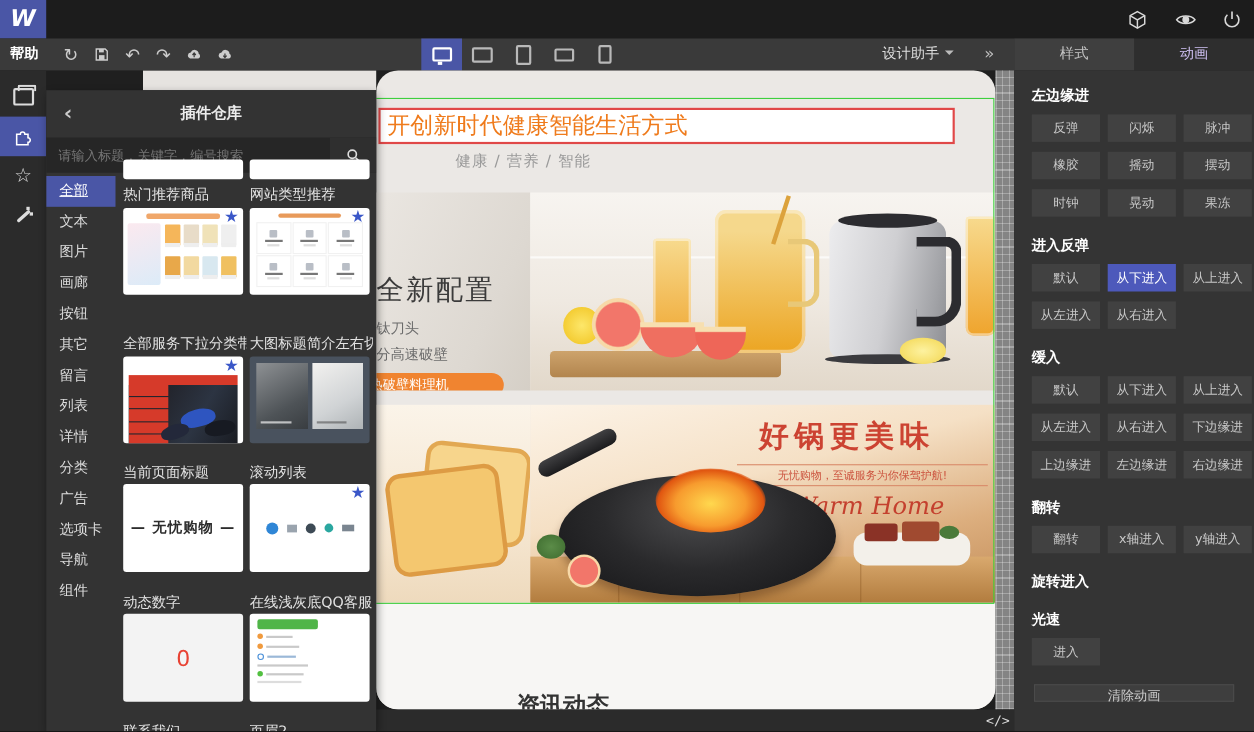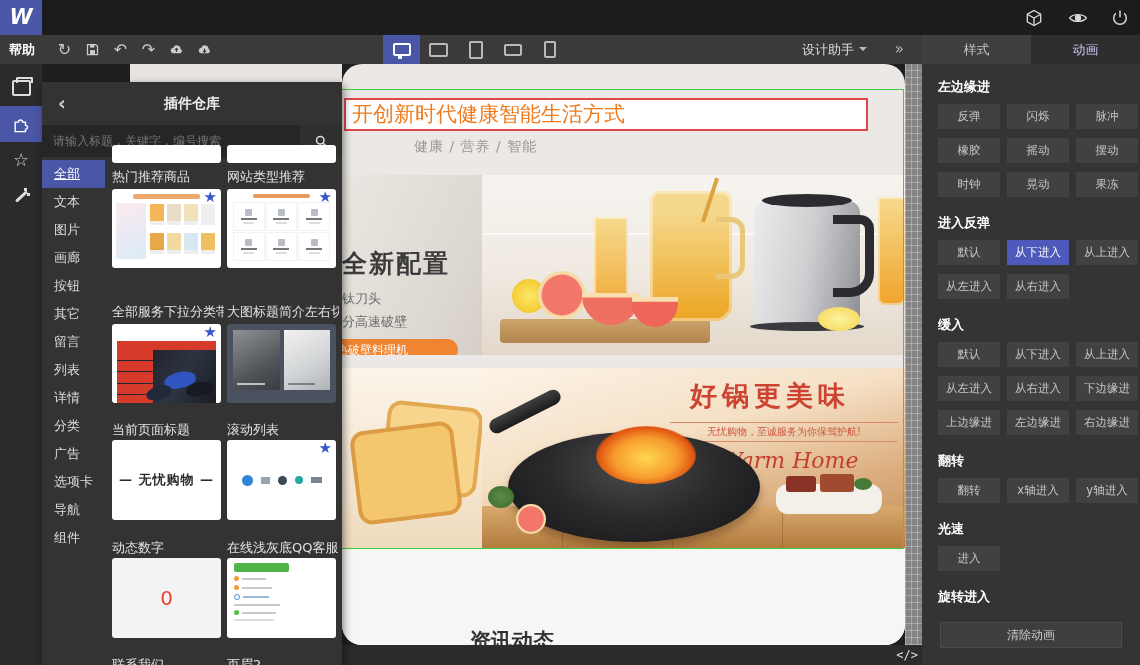--- a/index.html
+++ b/index.html
@@ -97,21 +97,21 @@
   .dot{width:5px;height:5px;border-radius:50%;}
   .ln{height:2px;background:#c9c9c9;}
   
   .canvas{position:absolute;left:342px;top:64px;width:563px;height:581px;background:#ebe8e5;overflow:hidden;border-radius:20px;}
   .strip-top{position:absolute;left:130px;top:64px;width:212px;height:18px;background:#e6e3e0;}
   .sel-green{position:absolute;left:-2px;top:25px;width:562px;height:458px;border:1px solid #3ecf3e;z-index:3;pointer-events:none;}
   .headline{position:absolute;left:2px;top:34px;width:524px;height:33px;background:#fff;border:2px solid #e04848;box-sizing:border-box;
             color:#ef7b1c;font-size:21px;line-height:28px;padding-left:6px;white-space:nowrap;overflow:hidden;z-index:4;}
   .subtitle{position:absolute;left:72px;top:74px;font-size:14px;color:#9a9a9a;letter-spacing:1px;}
   .ban1l{position:absolute;left:0;top:111px;width:140px;height:180px;background:linear-gradient(115deg,#eae6e1,#ddd8d1 70%,#d5cfc6);overflow:hidden;}
-  .b1-t{position:absolute;left:0;top:72px;font-size:25px;font-weight:bold;color:#3b3b3b;letter-spacing:2px;white-space:nowrap;text-align:right;}
+  .b1-t{position:absolute;left:0;top:72px;font-size:25px;font-weight:normal;color:#3b3b3b;letter-spacing:2px;white-space:nowrap;text-align:right;}
   .b1-l1{position:absolute;left:0;top:115px;font-size:13px;color:#6b6b6b;white-space:nowrap;}
   .b1-l2{position:absolute;left:0;top:138px;font-size:13px;color:#6b6b6b;white-space:nowrap;text-align:center;}
   .b1-btn{position:absolute;left:-6px;top:164px;width:122px;height:22px;background:#f08430;color:#fff;font-size:12px;
           line-height:22px;text-align:left;border-radius:0 12px 12px 0;}
   .ban1p{position:absolute;left:140px;top:111px;width:423px;height:180px;overflow:hidden;
          background:linear-gradient(180deg,#f7f4f0 0%,#efe9e1 55%,#e2d8ca 100%);}
   .shelfline{position:absolute;left:0;top:58px;width:100%;height:2px;background:rgba(255,255,255,.7);}
   .glass{position:absolute;background:linear-gradient(#f7da8e,#efa42d);border-radius:3px 3px 7px 7px;box-shadow:inset 0 0 0 2px rgba(255,255,255,.45);}
   .pitcher{position:absolute;left:168px;top:16px;width:82px;height:130px;background:linear-gradient(#f5d88c 15%,#eca522);
            border-radius:10px 10px 16px 16px;box-shadow:inset 0 0 0 3px rgba(255,255,255,.4);}
@@ -151,21 +151,21 @@
   .bottombar{position:absolute;left:342px;top:645px;width:580px;height:20px;background:#2b2b2b;}
   .codeic{position:absolute;right:222px;top:648px;color:#ddd;font-size:12px;font-family:"DejaVu Sans Mono",monospace;cursor:pointer;z-index:6;}
   
   .rightpanel{position:absolute;left:922px;top:64px;width:218px;height:601px;background:#343434;box-sizing:border-box;padding:14px 0 0 16px;overflow:hidden;}
   .rp-h{font-size:13px;font-weight:bold;color:#fff;margin:0 0 10px;height:16px;}
   .rp-sec{margin-bottom:8px;}
   .rp-grid{width:210px;display:flex;flex-wrap:wrap;}
   .rp-b{width:62px;height:25px;margin:0 7px 9px 0;background:#414141;color:#c8c8c8;border:none;font-size:11.5px;
         font-family:inherit;cursor:pointer;padding:0;}
   .rp-b.active{background:#4d59bb;color:#fff;}
-  .clear-btn{display:block;margin:8px 0 0 2px;width:182px;height:26px;background:#3e3e3e;border:1px solid #4b4b4b;
+  .clear-btn{display:block;margin:8px 0 0 2px;width:182px;height:16px;background:#3e3e3e;border:1px solid #4b4b4b;
         color:#ccc;font-size:12px;font-family:inherit;cursor:pointer;}
 </style>
 </head>
 <body>
 
 <div id="app">
 
   <div class="strip-top"></div>
 
   <div class="topbar">
@@ -542,26 +542,26 @@
         </div>
         <div class="rp-sec">
           <div class="rp-h">翻转</div>
           <div class="rp-grid">
             <button class="rp-b">翻转</button>
             <button class="rp-b">x轴进入</button>
             <button class="rp-b">y轴进入</button>
           </div>
         </div>
         <div class="rp-sec">
+          <div class="rp-h">旋转进入</div>
+          <div class="rp-grid"></div>
+        </div>
+        <div class="rp-sec">
           <div class="rp-h">光速</div>
           <div class="rp-grid">
             <button class="rp-b">进入</button>
           </div>
         </div>
-        <div class="rp-sec">
-          <div class="rp-h">旋转进入</div>
-          <div class="rp-grid"></div>
-        </div>
       </div>
     <button class="clear-btn">清除动画</button>
   </div>
 
 </div>
 
 </body></html>

